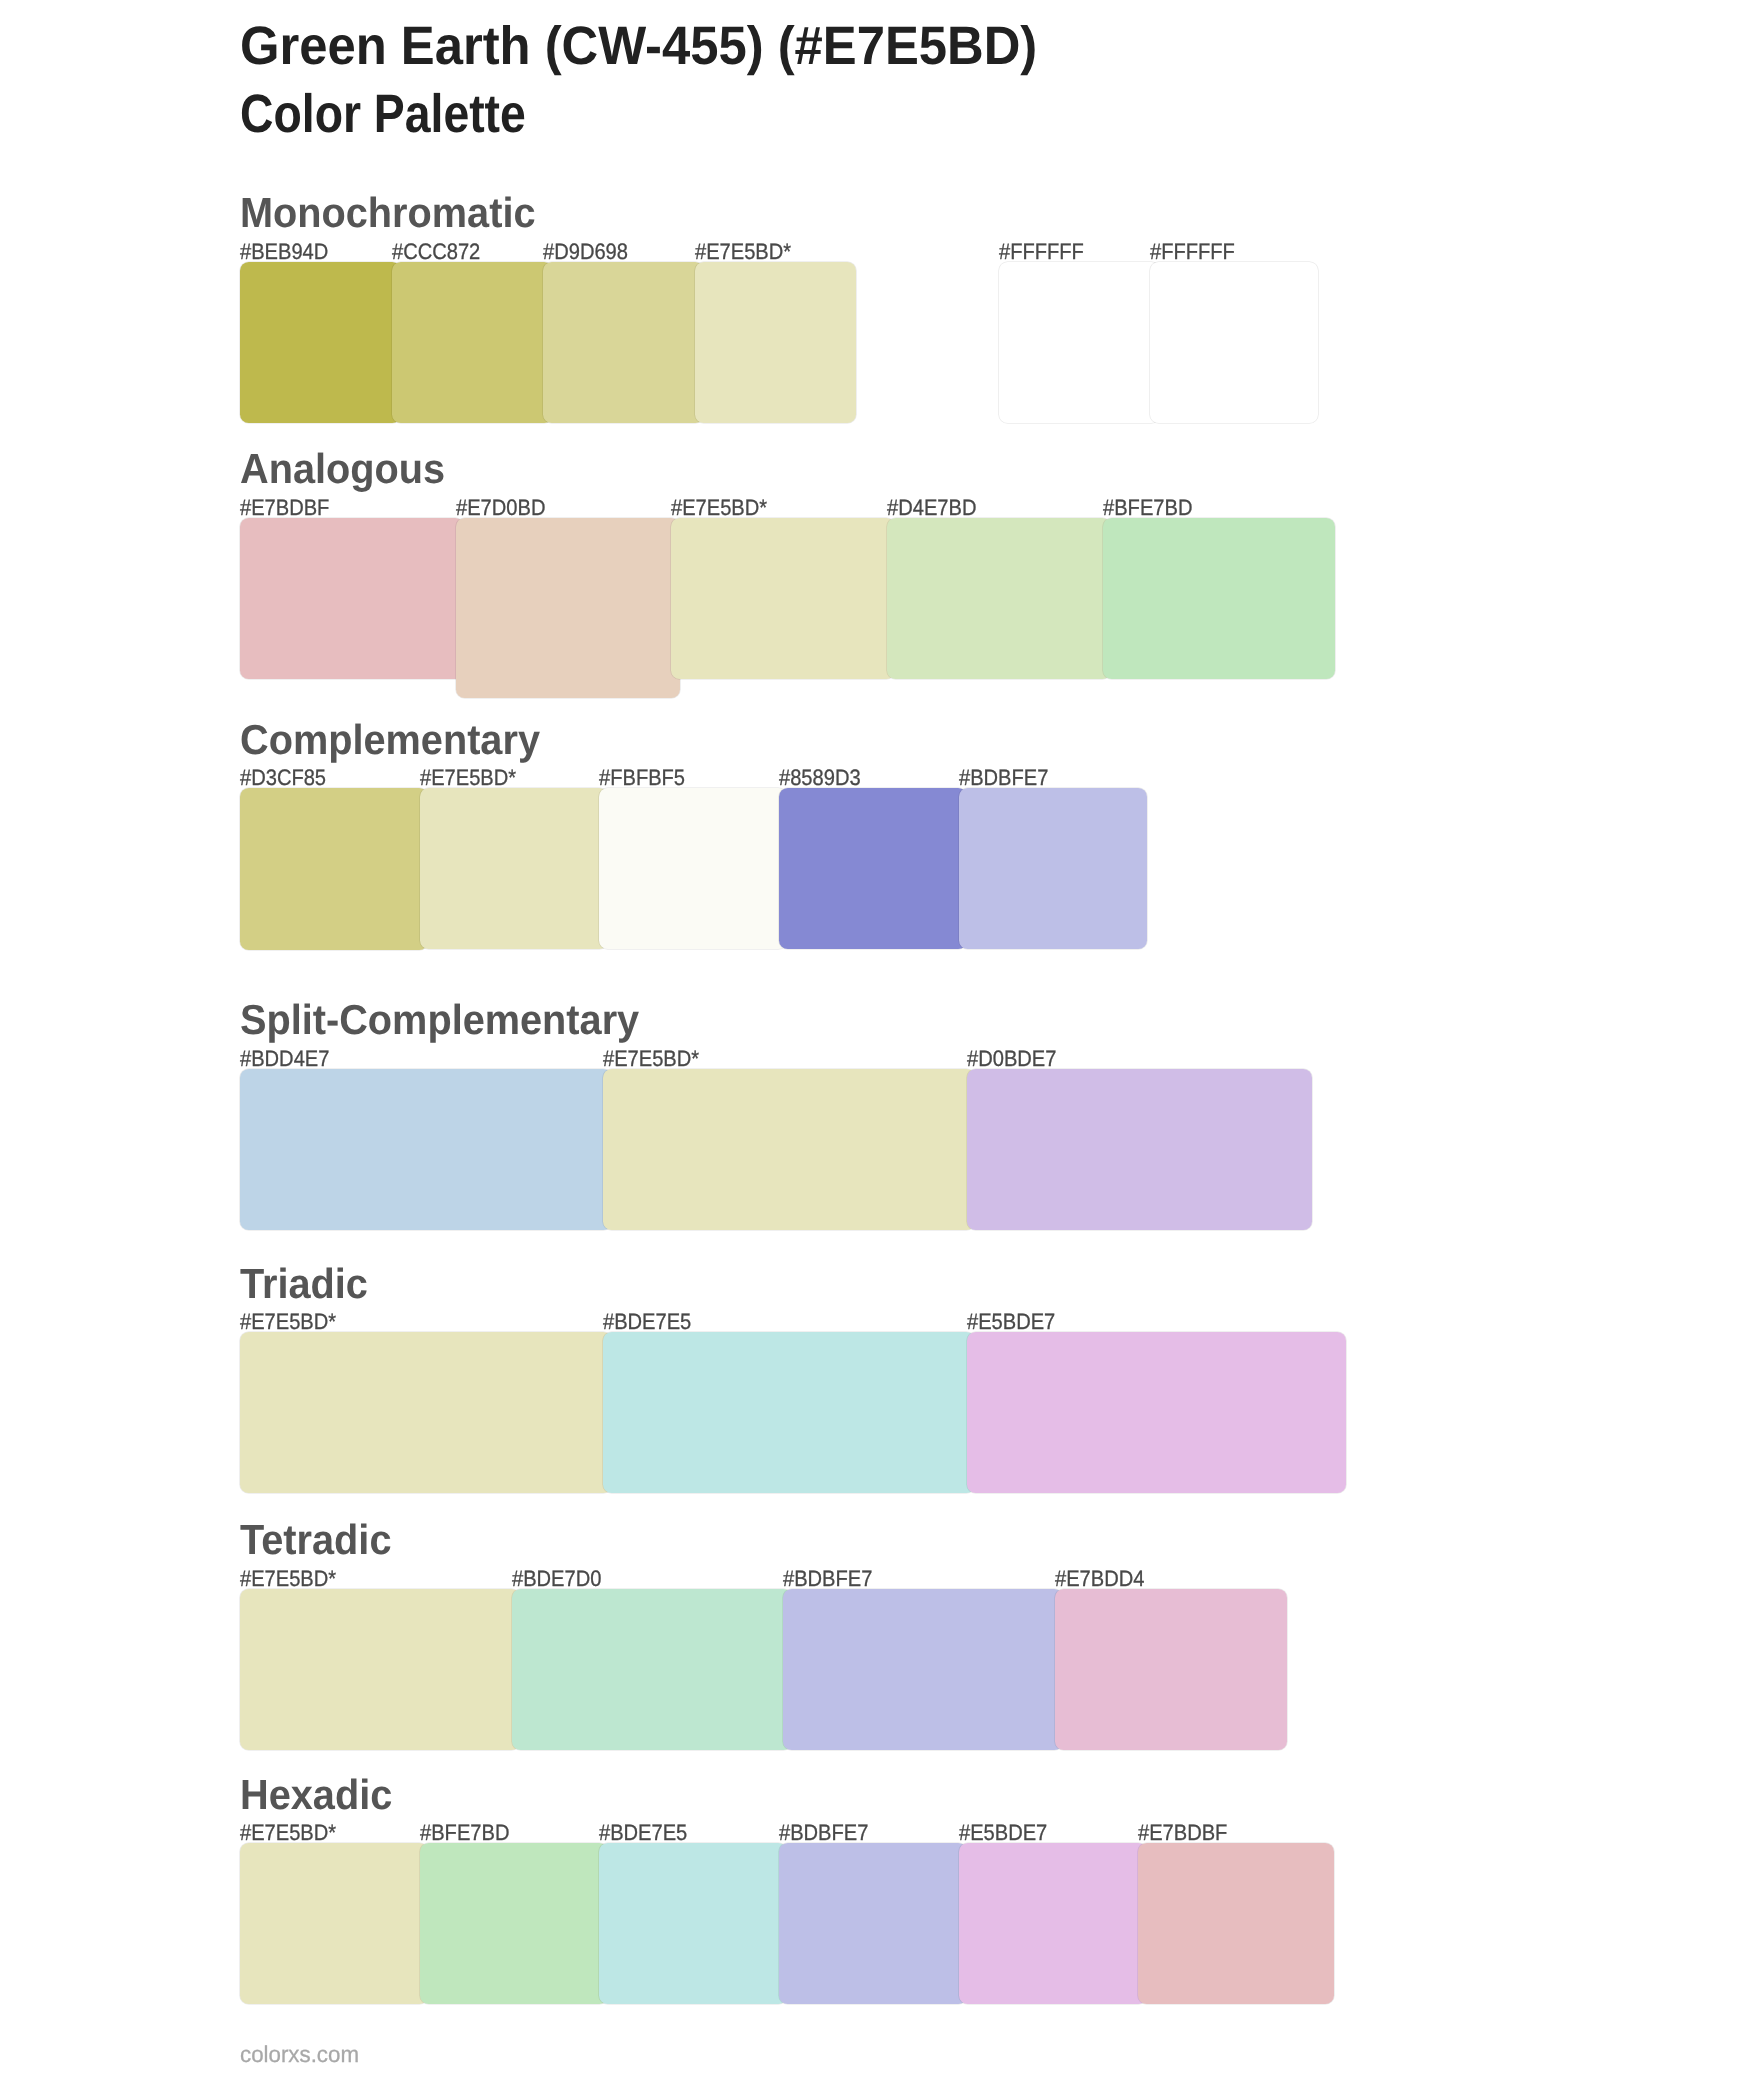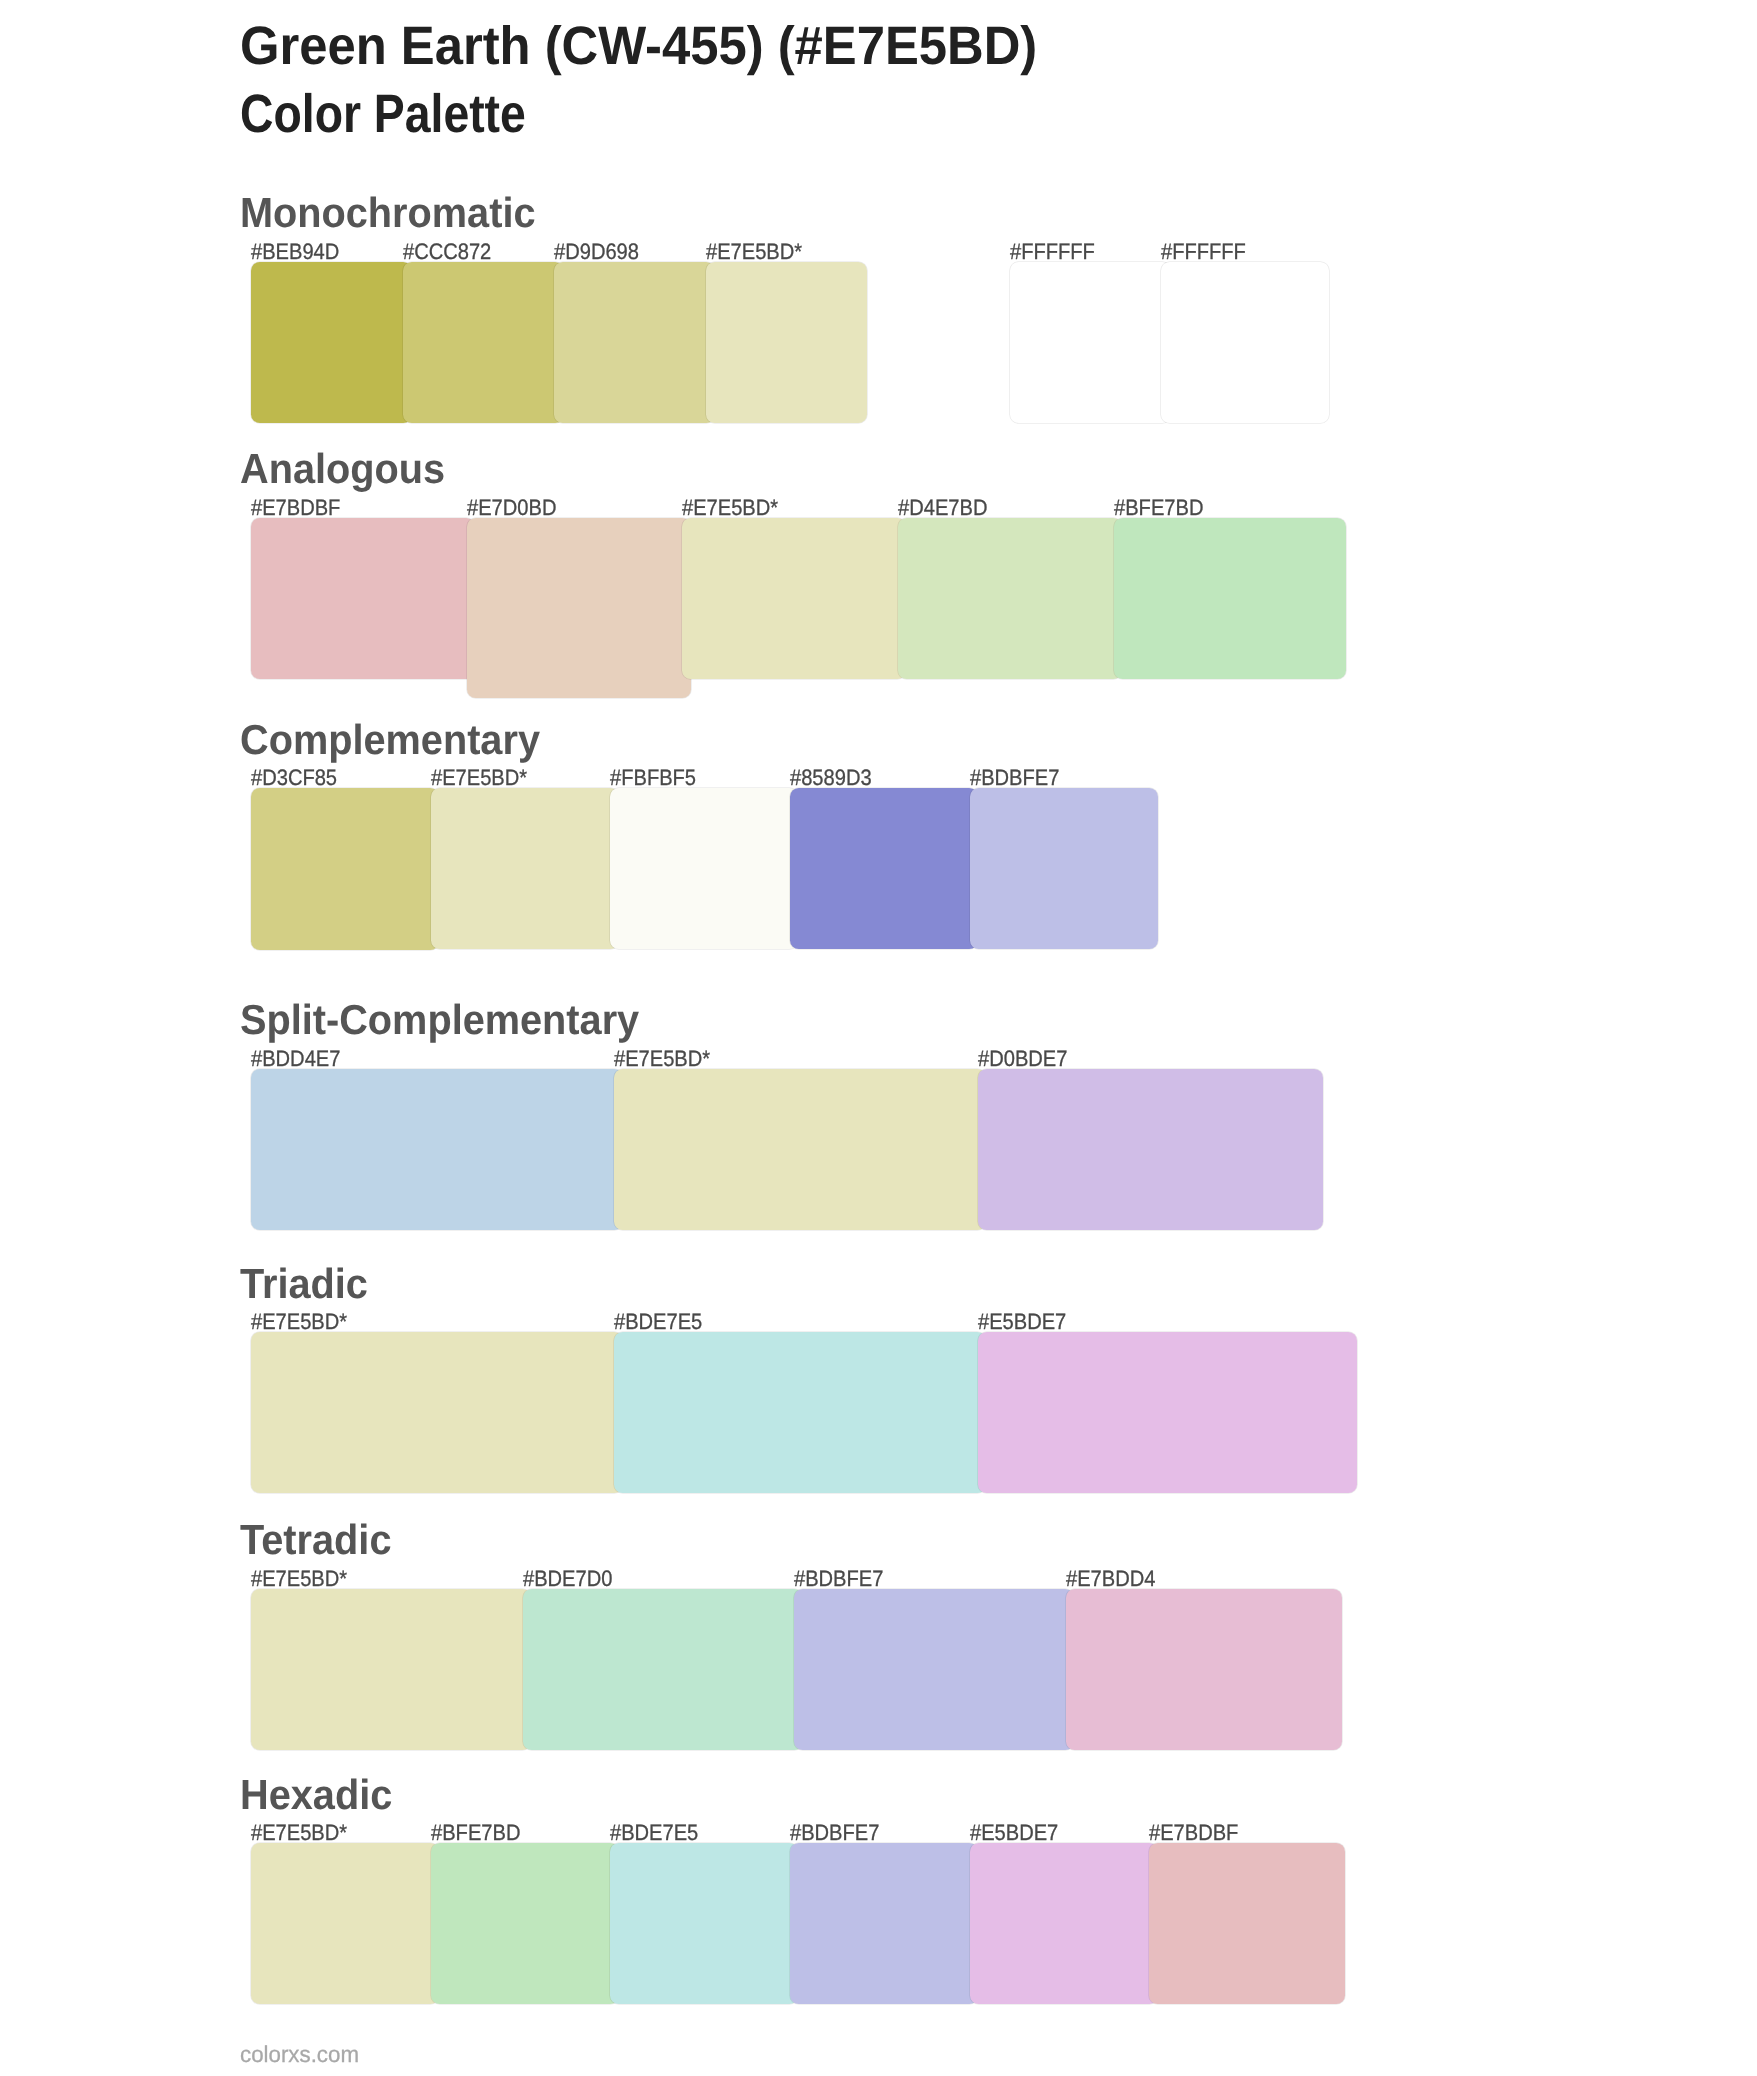--- a/index.html
+++ b/index.html
@@ -22,21 +22,21 @@
 
   .palette-section { position:static; }
 
   .sec-head {
     position:absolute; left:240px; margin:0;
     font-size:42px; line-height:42px; font-weight:700; color:#555555;
     white-space:nowrap; display:block;
     transform:scaleX(0.945); transform-origin:left top;
   }
 
-  .sw-row { position:absolute; left:240px; width:1078px;margin-left:11px; }
+  .sw-row { position:absolute; left:240px; width:1078px; }
   .sw     { position:absolute; top:0; }
 
   .sw-box {
     display:block; width:100%; height:100%;
     border-radius:8.8px;
     box-shadow:0 0 0 0.8px rgba(0,0,0,0.082);
   }
 
   .sw-label {
     position:absolute; left:0; top:-21px;
@@ -183,21 +183,21 @@
         <span class="sw-box" title="#E7E5BD*" style="background: rgb(231, 229, 189);"></span>
       </div>
       <div class="sw" style="left:272px;width:280px;height:161px;z-index:2">
         <span class="sw-label">#BDE7D0</span>
         <span class="sw-box" title="#BDE7D0" style="background: rgb(189, 231, 208);"></span>
       </div>
       <div class="sw" style="left:543px;width:280px;height:161px;z-index:3">
         <span class="sw-label">#BDBFE7</span>
         <span class="sw-box" title="#BDBFE7" style="background: rgb(189, 191, 231);"></span>
       </div>
-      <div class="sw" style="left:815px;width:276px;height:161px;z-index:4">
+      <div class="sw" style="left:815px;width:232px;height:161px;z-index:4">
         <span class="sw-label">#E7BDD4</span>
         <span class="sw-box" title="#E7BDD4" style="background: rgb(231, 189, 212);"></span>
       </div>
     </div>
   </section>
   <section class="palette-section">
     <h3 class="sec-head" style="top:1774px">Hexadic</h3>
     <div class="sw-row" style="top:1843px;height:161px">
       <div class="sw" style="left:0px;width:188px;height:161px;z-index:1">
         <span class="sw-label">#E7E5BD*</span>

